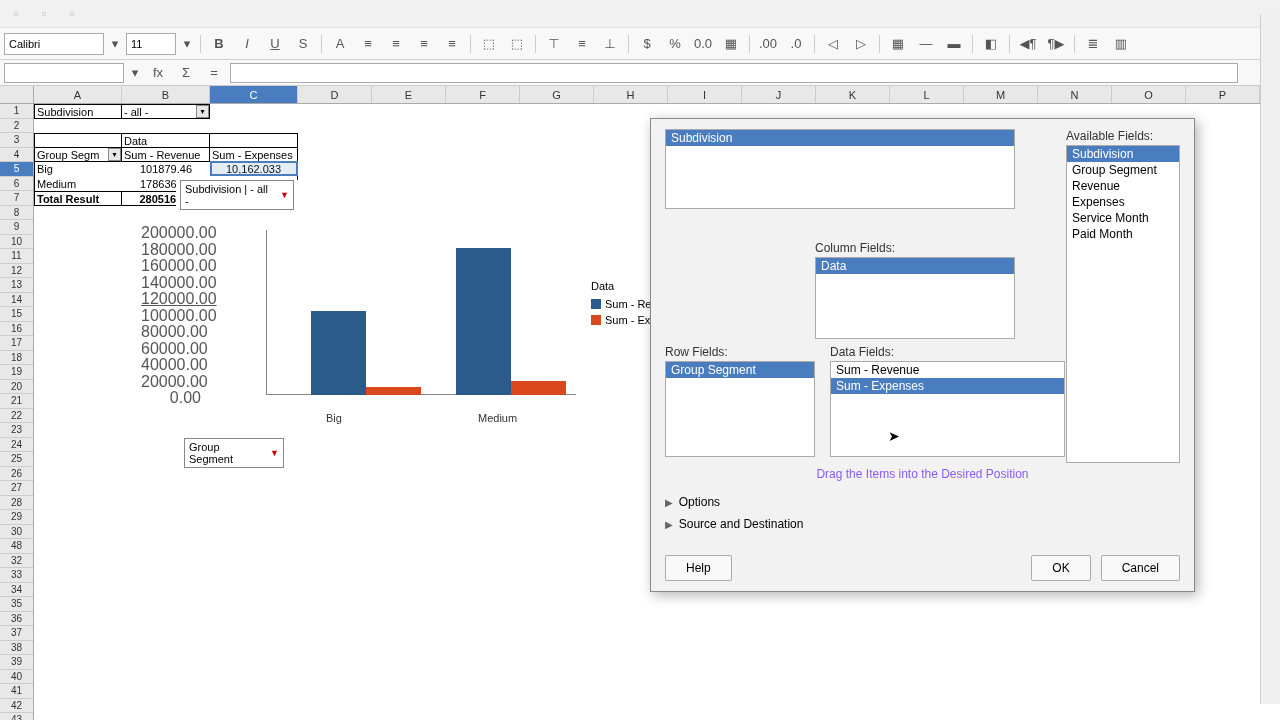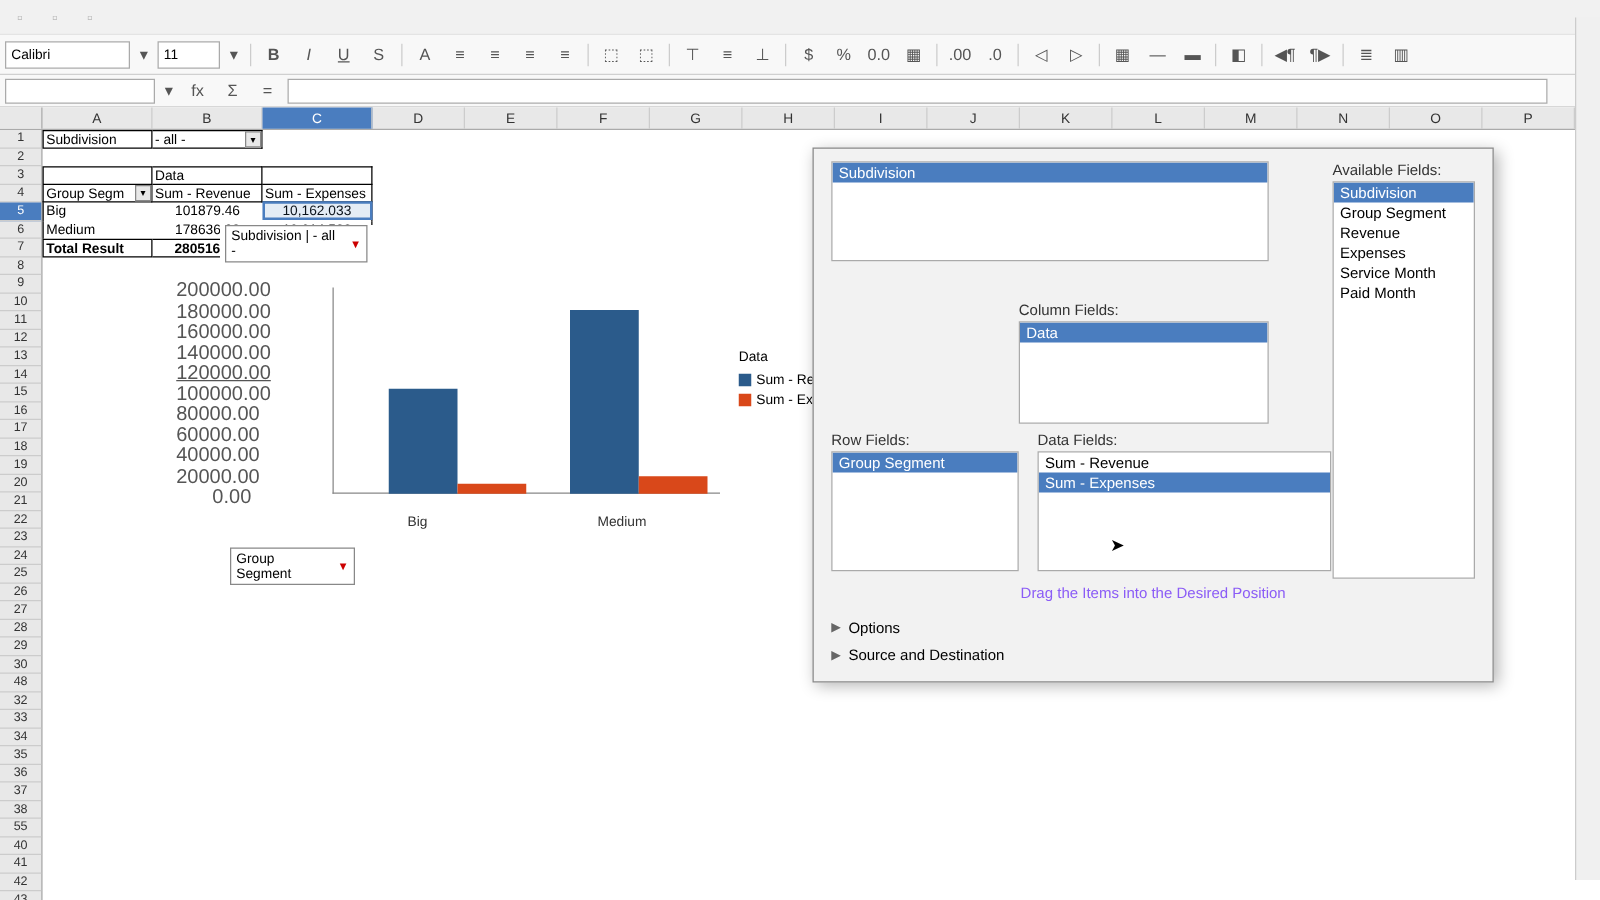--- a/index.html
+++ b/index.html
@@ -192,21 +192,21 @@
         <div class="row-h">29</div>
         <div class="row-h">30</div>
         <div class="row-h">48</div>
         <div class="row-h">32</div>
         <div class="row-h">33</div>
         <div class="row-h">34</div>
         <div class="row-h">35</div>
         <div class="row-h">36</div>
         <div class="row-h">37</div>
         <div class="row-h">38</div>
-        <div class="row-h">55</div>
+        <div class="row-h">39</div>
         <div class="row-h">40</div>
         <div class="row-h">41</div>
         <div class="row-h">42</div>
         <div class="row-h">43</div>
       </div>
     <div class="cells" id="cells">
 
       <div class="cell" style="left:0;top:0;width:88px;border:1px solid #000;">Subdivision</div>
       <div class="cell" style="left:88px;top:0;width:88px;border:1px solid #000;border-left:none;">- all -</div>
       <div class="dropdown-btn" style="left:162px;top:1px;">▾</div>
@@ -330,17 +330,23 @@
     <div class="drag-hint">Drag the Items into the Desired Position</div>
     <div class="expand-row">
       <span class="expand-arrow">▶</span>
       <span>Options</span>
     </div>
     <div class="expand-row">
       <span class="expand-arrow">▶</span>
       <span>Source and Destination</span>
     </div>
   </div>
+  <div class="dialog-buttons">
+    <button class="dlg-btn">Help</button>
+    <div class="spacer"></div>
+    <button class="dlg-btn">OK</button>
+    <button class="dlg-btn">Cancel</button>
+  </div>
 </div>
 
 <div style="position:absolute;left:888px;top:428px;font-size:14px;pointer-events:none;">➤</div>
 
 <div class="right-sidebar"></div>
 
 </body></html>

